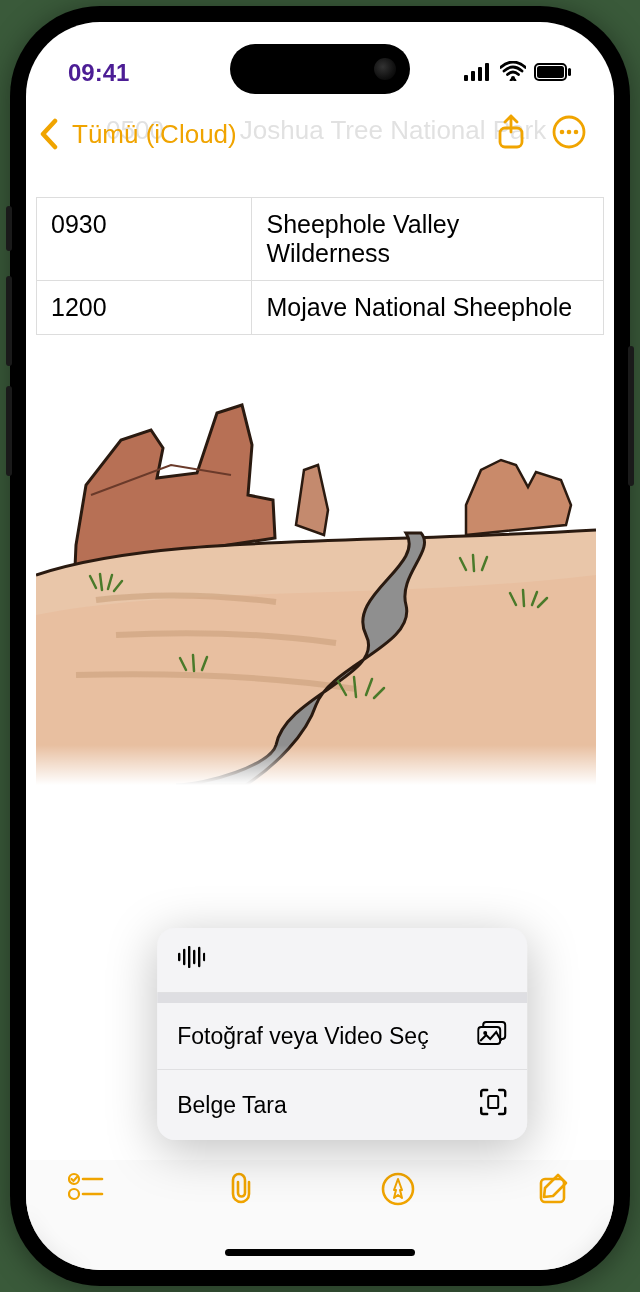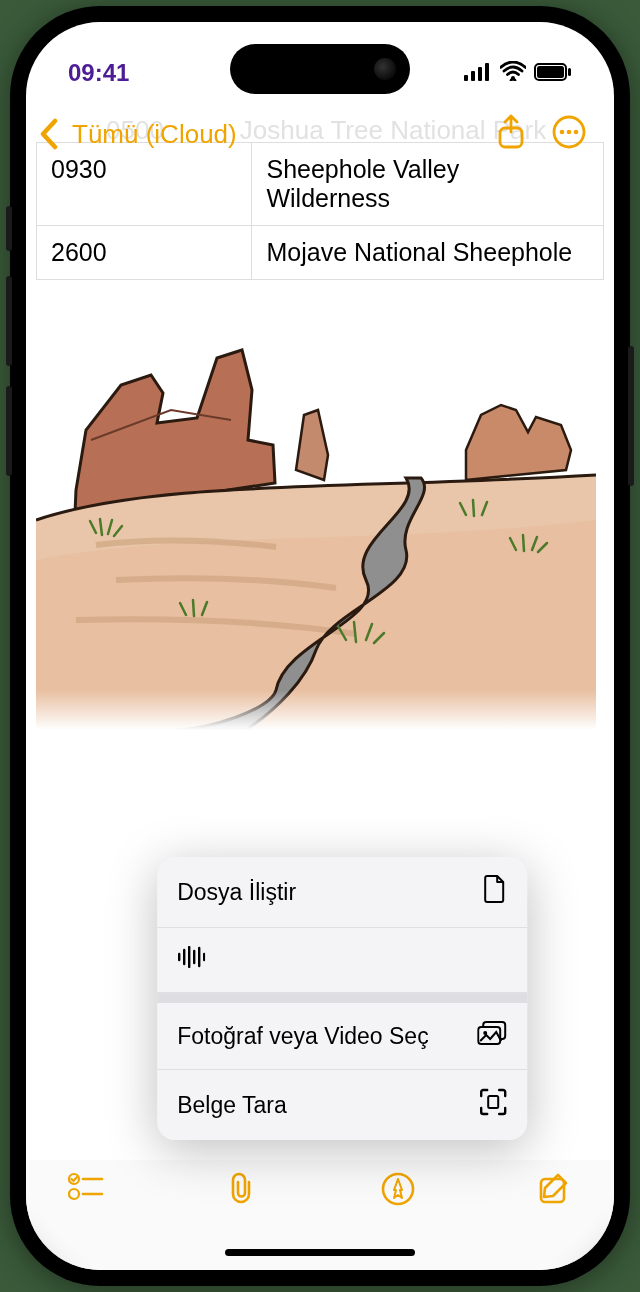--- a/index.html
+++ b/index.html
@@ -112,21 +112,21 @@
     display:flex;
     gap: 76px;
   }
 
   table.sched {
     width: 100%;
     border-collapse: collapse;
     background:#fff;
     font-size: 25px;
     color:#000;
-    margin-top: 28px;
+    margin-top: 83px;
     position: relative;
     z-index:2;
   }
   table.sched td {
     border: 1px solid #ddd;
     padding: 12px 14px;
     vertical-align: top;
   }
   table.sched td:first-child { width: 38%; }
 
@@ -262,21 +262,21 @@
         <span>Joshua Tree National Park</span>
       </div>
 
       <table class="sched">
         <tbody>
             <tr>
           <td>0930</td>
           <td>Sheephole Valley Wilderness</td>
         </tr>
         <tr>
-          <td>2600</td>
+          <td>1200</td>
           <td>Mojave National Sheephole</td>
         </tr>
       </tbody>
         </table>
 
       <div class="sketch-wrap">
         <svg width="560" height="420" viewBox="0 0 560 420">
 
           <path d="M430 140 l15 -35 l20 -10 l15 5 l12 22 l8 -15 l25 8 l10 25 l-5 20 l-100 10 z" fill="#c98a6a" stroke="#2a1a10" stroke-width="2.5"></path>
 
@@ -306,28 +306,20 @@
             <linearGradient id="fadeg" x1="0" y1="0" x2="0" y2="1">
               <stop offset="0" stop-color="#ffffff" stop-opacity="0"></stop>
               <stop offset="1" stop-color="#ffffff" stop-opacity="1"></stop>
             </linearGradient>
           </defs>
         </svg>
       </div>
     </div>
 
     <div class="popup">
-      <div class="popup-item">
-        <span>Dosya İliştir</span>
-        <span class="pi-icon">
-          <svg width="24" height="28" viewBox="0 0 24 28">
-              <path d="M4 1 h10 l6 6 v18 a2 2 0 0 1 -2 2 H4 a2 2 0 0 1 -2 -2 V3 a2 2 0 0 1 2 -2 z M14 1 v6 h6" fill="none" stroke="#000" stroke-width="2" stroke-linejoin="round"></path>
-            </svg>
-        </span>
-      </div>
       <div class="popup-item">
         <span class="pi-icon">
           <svg width="28" height="22" viewBox="0 0 28 22">
               <g stroke="#000" stroke-width="2.4" stroke-linecap="round">
                 <line x1="2" y1="8" x2="2" y2="14"></line>
                 <line x1="7" y1="4" x2="7" y2="18"></line>
                 <line x1="12" y1="1" x2="12" y2="21"></line>
                 <line x1="17" y1="5" x2="17" y2="17"></line>
                 <line x1="22" y1="2" x2="22" y2="20"></line>
                 <line x1="27" y1="8" x2="27" y2="14"></line>

